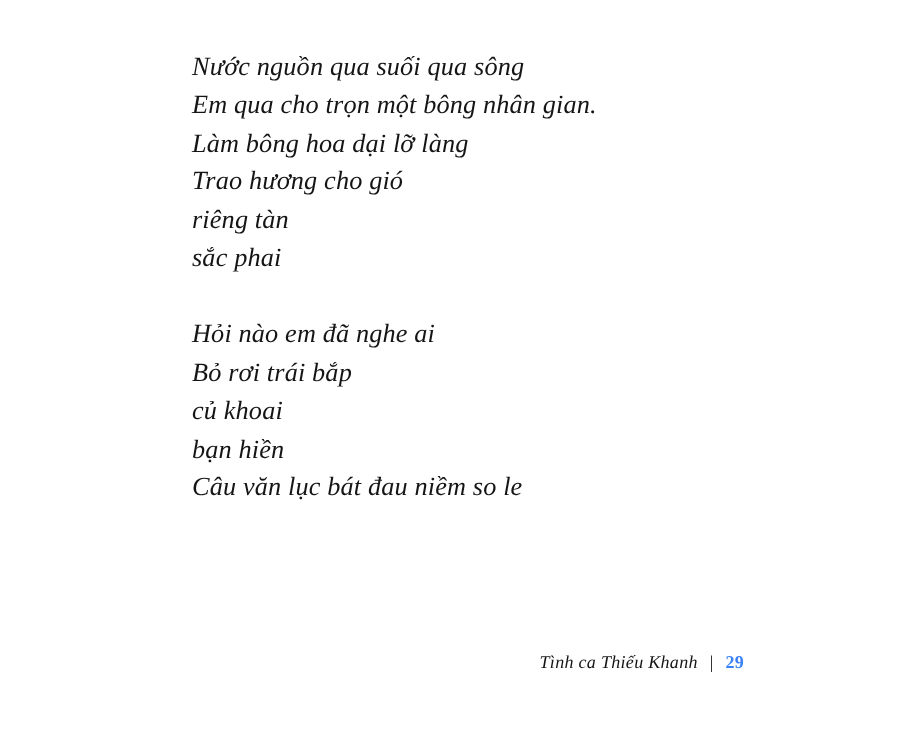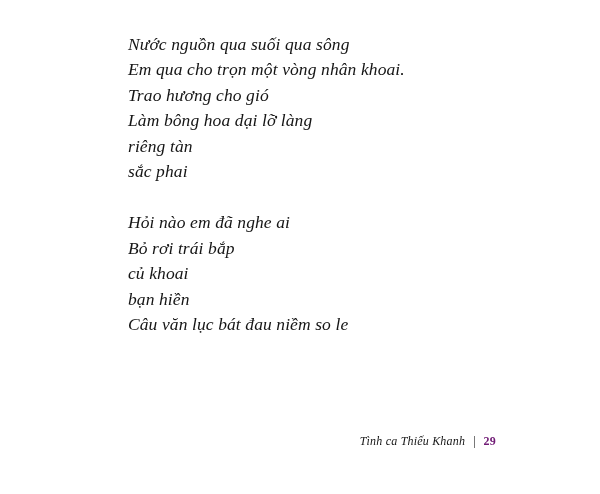--- a/index.html
+++ b/index.html
@@ -55,36 +55,36 @@
     letter-spacing: 0.2px;
   }
   .footer-sep {
     color: #151515;
     font-style: normal;
     padding: 0 1px;
   }
   .footer-page {
     font-style: normal;
     font-weight: bold;
-    color: #701a75;
+    color: #3b82f6;
     letter-spacing: 0.2px;
   }
 </style>
 </head>
 <body>
 
 <div class="page">
 
   <div class="poem">
 
     <div class="stanza">
       <div class="line">Nước nguồn qua suối qua sông</div>
-      <div class="line">Em qua cho trọn một vòng nhân khoai.</div>
+      <div class="line">Em qua cho trọn một bông nhân gian.</div>
+      <div class="line">Làm bông hoa dại lỡ làng</div>
       <div class="line">Trao hương cho gió</div>
-      <div class="line">Làm bông hoa dại lỡ làng</div>
       <div class="line">riêng tàn</div>
       <div class="line">sắc phai</div>
     </div>
 
     <div class="stanza">
       <div class="line">Hỏi nào em đã nghe ai</div>
       <div class="line">Bỏ rơi trái bắp</div>
       <div class="line">củ khoai</div>
       <div class="line">bạn hiền</div>
       <div class="line">Câu văn lục bát đau niềm so le</div>

